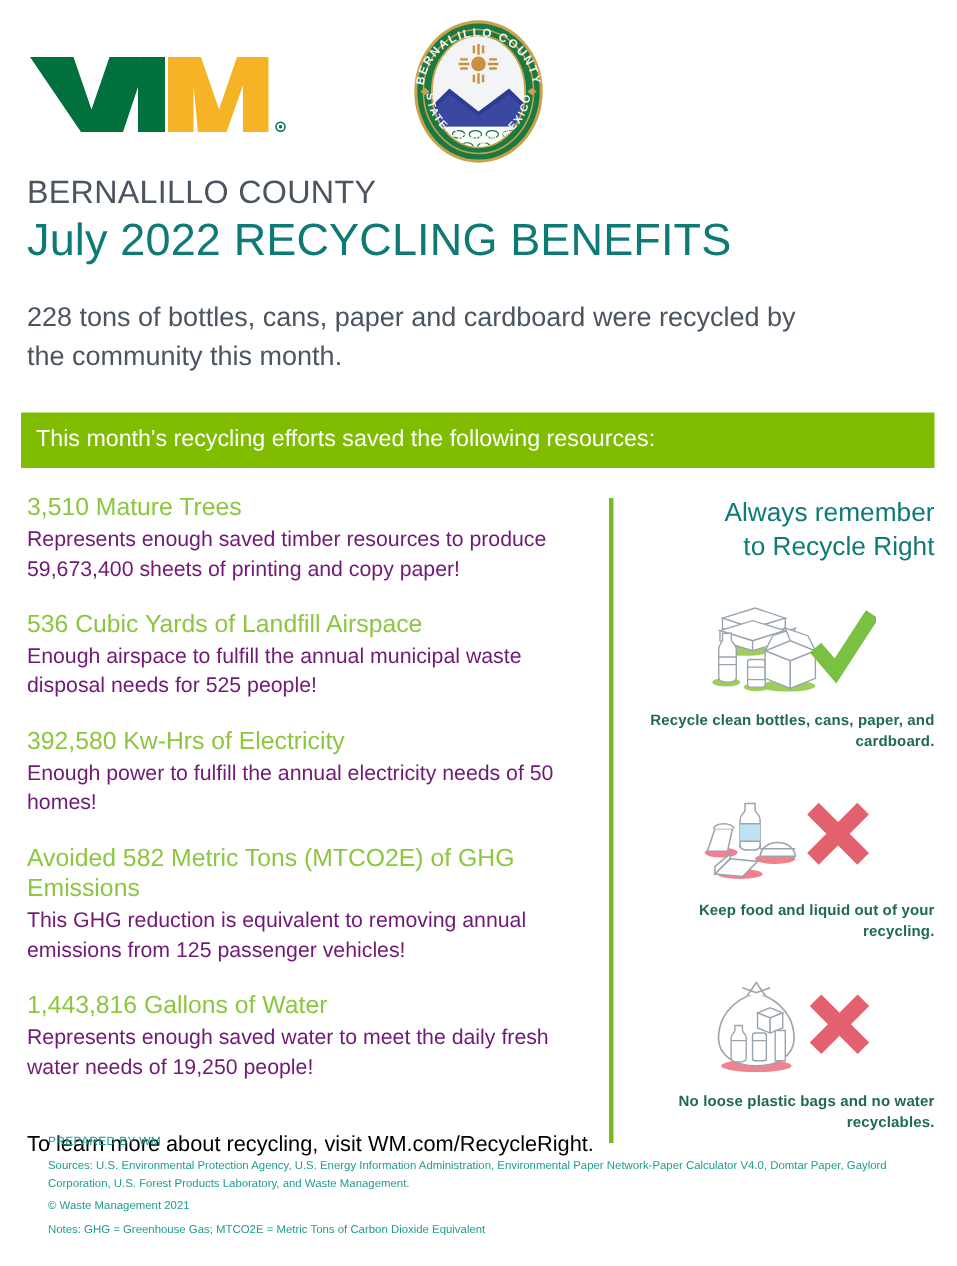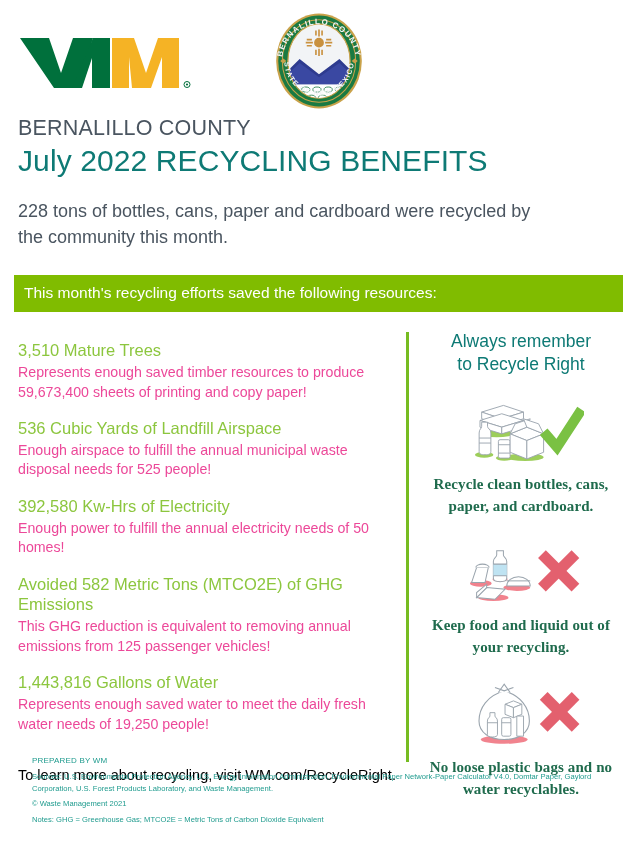--- a/index.html
+++ b/index.html
@@ -91,46 +91,45 @@
     display: flex;
     margin-top: 16px;
     padding: 0 15px 0 18px;
     position: relative;
   }
   .col-left {
     width: 388px;
     flex: 0 0 388px;
     padding-right: 10px;
     box-sizing: border-box;
-    margin-top: 12px;
   }
   .divider {
     width: 3px;
     background: #76bc21;
     flex: 0 0 3px;
     margin: 4px 0 0 0;
     height: 430px;
   }
   .col-right {
     flex: 1;
     padding-left: 10px;
     box-sizing: border-box;
-    text-align: center;
+    text-align: right;
   }
 
   .benefit { margin-bottom: 16px; }
   .benefit-head {
     color: #8cc63e;
     font-size: 16.5px;
     line-height: 1.25;
     margin: 0 0 2px 0;
     font-weight: 400;
   }
   .benefit-desc {
-    color: #ec4899;
+    color: #701a75;
     font-size: 14.2px;
     line-height: 1.38;
     margin: 0;
     max-width: 360px;
   }
   .learn-more {
     color: #000000;
     font-size: 14.5px;
     margin-top: 32px;
     line-height: 1.3;
@@ -149,26 +148,25 @@
   }
   .tip:first-of-type { margin-top: 16px; }
   .tip-art {
     height: 74px;
     display: flex;
     align-items: center;
     justify-content: center;
   }
   .tip-caption {
     color: #1f6b4d;
-    font-size: 15px;
+    font-size: 10px;
     font-weight: bold;
     line-height: 1.45;
     margin-top: 6px;
     letter-spacing: 0.1px;
-    font-family: Liberation Serif, serif;
   }
 
   
   .footer {
     position: absolute;
     left: 32px;
     right: 15px;
     bottom: 14px;
     color: #1f9b8e;
     font-size: 7.6px;

